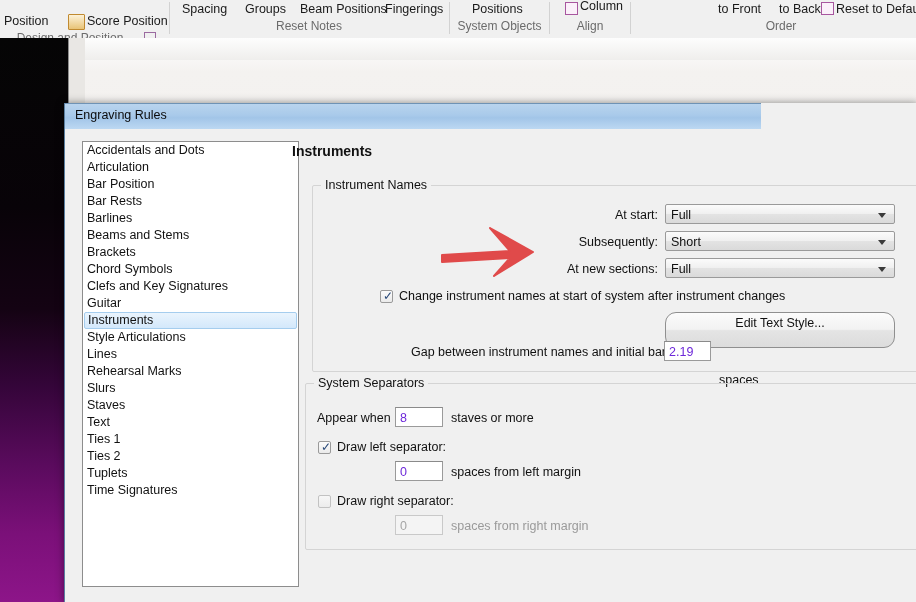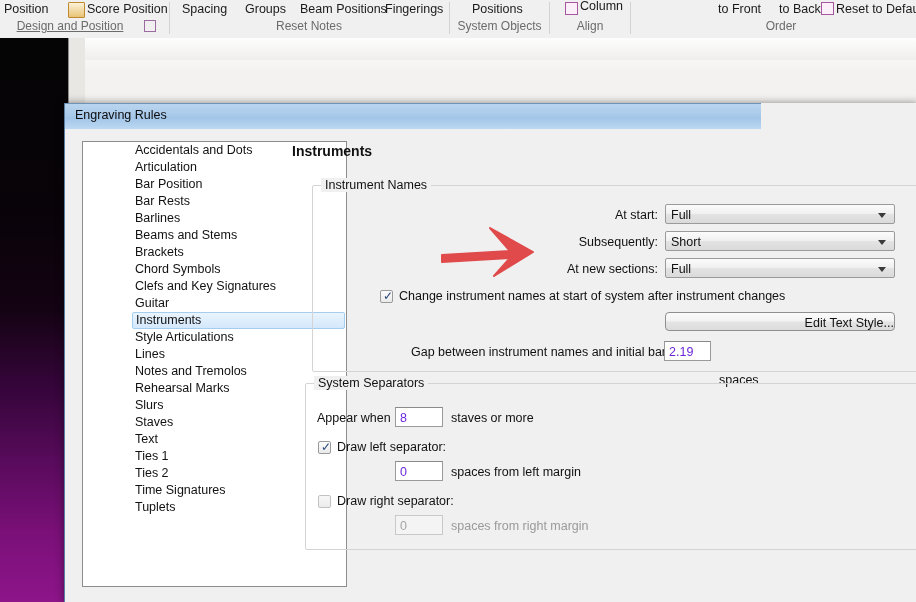--- a/index.html
+++ b/index.html
@@ -142,21 +142,20 @@
   }
 
   
   #category-list {
     position: absolute;
     left: 17px; top: 12px;
     width: 215px; height: 444px;
     background: #ffffff;
     border: 1px solid #8d8d8d;
     overflow: hidden;
-    padding-left: 48px;
   }
   .cat-item {
     position: relative;
     height: 17px;
     line-height: 17px;
     padding-left: 4px;
     font-size: 12.5px;
     color: #111;
     white-space: nowrap;
   }
@@ -273,26 +272,26 @@
     position: absolute;
     left: 19px; top: -2px;
     font-size: 12.5px;
     color: #111;
     white-space: nowrap;
     line-height: 17px;
   }
 
   .pushbutton {
     position: absolute;
-    height: 19px;
+    height: 36px;
     background: linear-gradient(180deg,#fbfbfb 0%, #f2f2f2 48%, #e4e4e4 52%, #dcdcdc 100%);
     border: 1px solid #8f8f8f;
-    border-radius: 4px;
+    border-radius: 11px;
     box-sizing: border-box;
-    text-align: right;
+    text-align: center;
     font-size: 12.5px;
     color: #111;
     line-height: 21px;
   }
 
   .plain-text {
     position: absolute;
     font-size: 12.5px;
     color: #111;
     white-space: nowrap;
@@ -307,21 +306,21 @@
     pointer-events: none;
   }
 </style>
 </head>
 <body>
 
 <div id="screen">
 
   <div id="ribbon">
 
-    <div class="ribbon-group" style="left:0;width:188px;">
+    <div class="ribbon-group" style="left:0;width:188px;margin-top:12px;">
       <div class="rb-item" style="left:4px;top:1px;">Position</div>
       <div class="rb-icon ico-score" style="left:68px;top:2px;"></div>
       <div class="rb-item" style="left:87px;top:1px;">Score Position</div>
       <div class="rb-label" style="left:0;width:140px;text-decoration:underline;">Design and Position</div>
       <div class="dlg-launcher" style="left:144px;top:20px;"></div>
     </div>
     <div class="ribbon-sep" style="left:169px;"></div>
 
     <div class="ribbon-group" style="left:170px;width:280px;">
       <div class="rb-item" style="left:12px;top:1px;">Spacing</div>
@@ -375,29 +374,28 @@
         <div class="cat-item">Bar Rests</div>
         <div class="cat-item">Barlines</div>
         <div class="cat-item">Beams and Stems</div>
         <div class="cat-item">Brackets</div>
         <div class="cat-item">Chord Symbols</div>
         <div class="cat-item">Clefs and Key Signatures</div>
         <div class="cat-item">Guitar</div>
         <div class="cat-item selected">Instruments</div>
         <div class="cat-item">Style Articulations</div>
         <div class="cat-item">Lines</div>
-        <div class="cat-item">Notes and Tremolos</div>
         <div class="cat-item">Rehearsal Marks</div>
         <div class="cat-item">Slurs</div>
         <div class="cat-item">Staves</div>
         <div class="cat-item">Text</div>
         <div class="cat-item">Ties 1</div>
         <div class="cat-item">Ties 2</div>
+        <div class="cat-item">Tuplets</div>
         <div class="cat-item">Time Signatures</div>
-        <div class="cat-item">Tuplets</div>
       </div>
 
       <div id="panel-title">Instruments</div>
 
       <div class="groupbox" id="gb-names">
         <div class="gb-title">Instrument Names</div>
 
         <div class="field-label" style="left:245px;top:22px;width:100px;">At start:</div>
         <div class="combo" style="left:352px;top:18px;">
           <span class="cv">Full</span>

